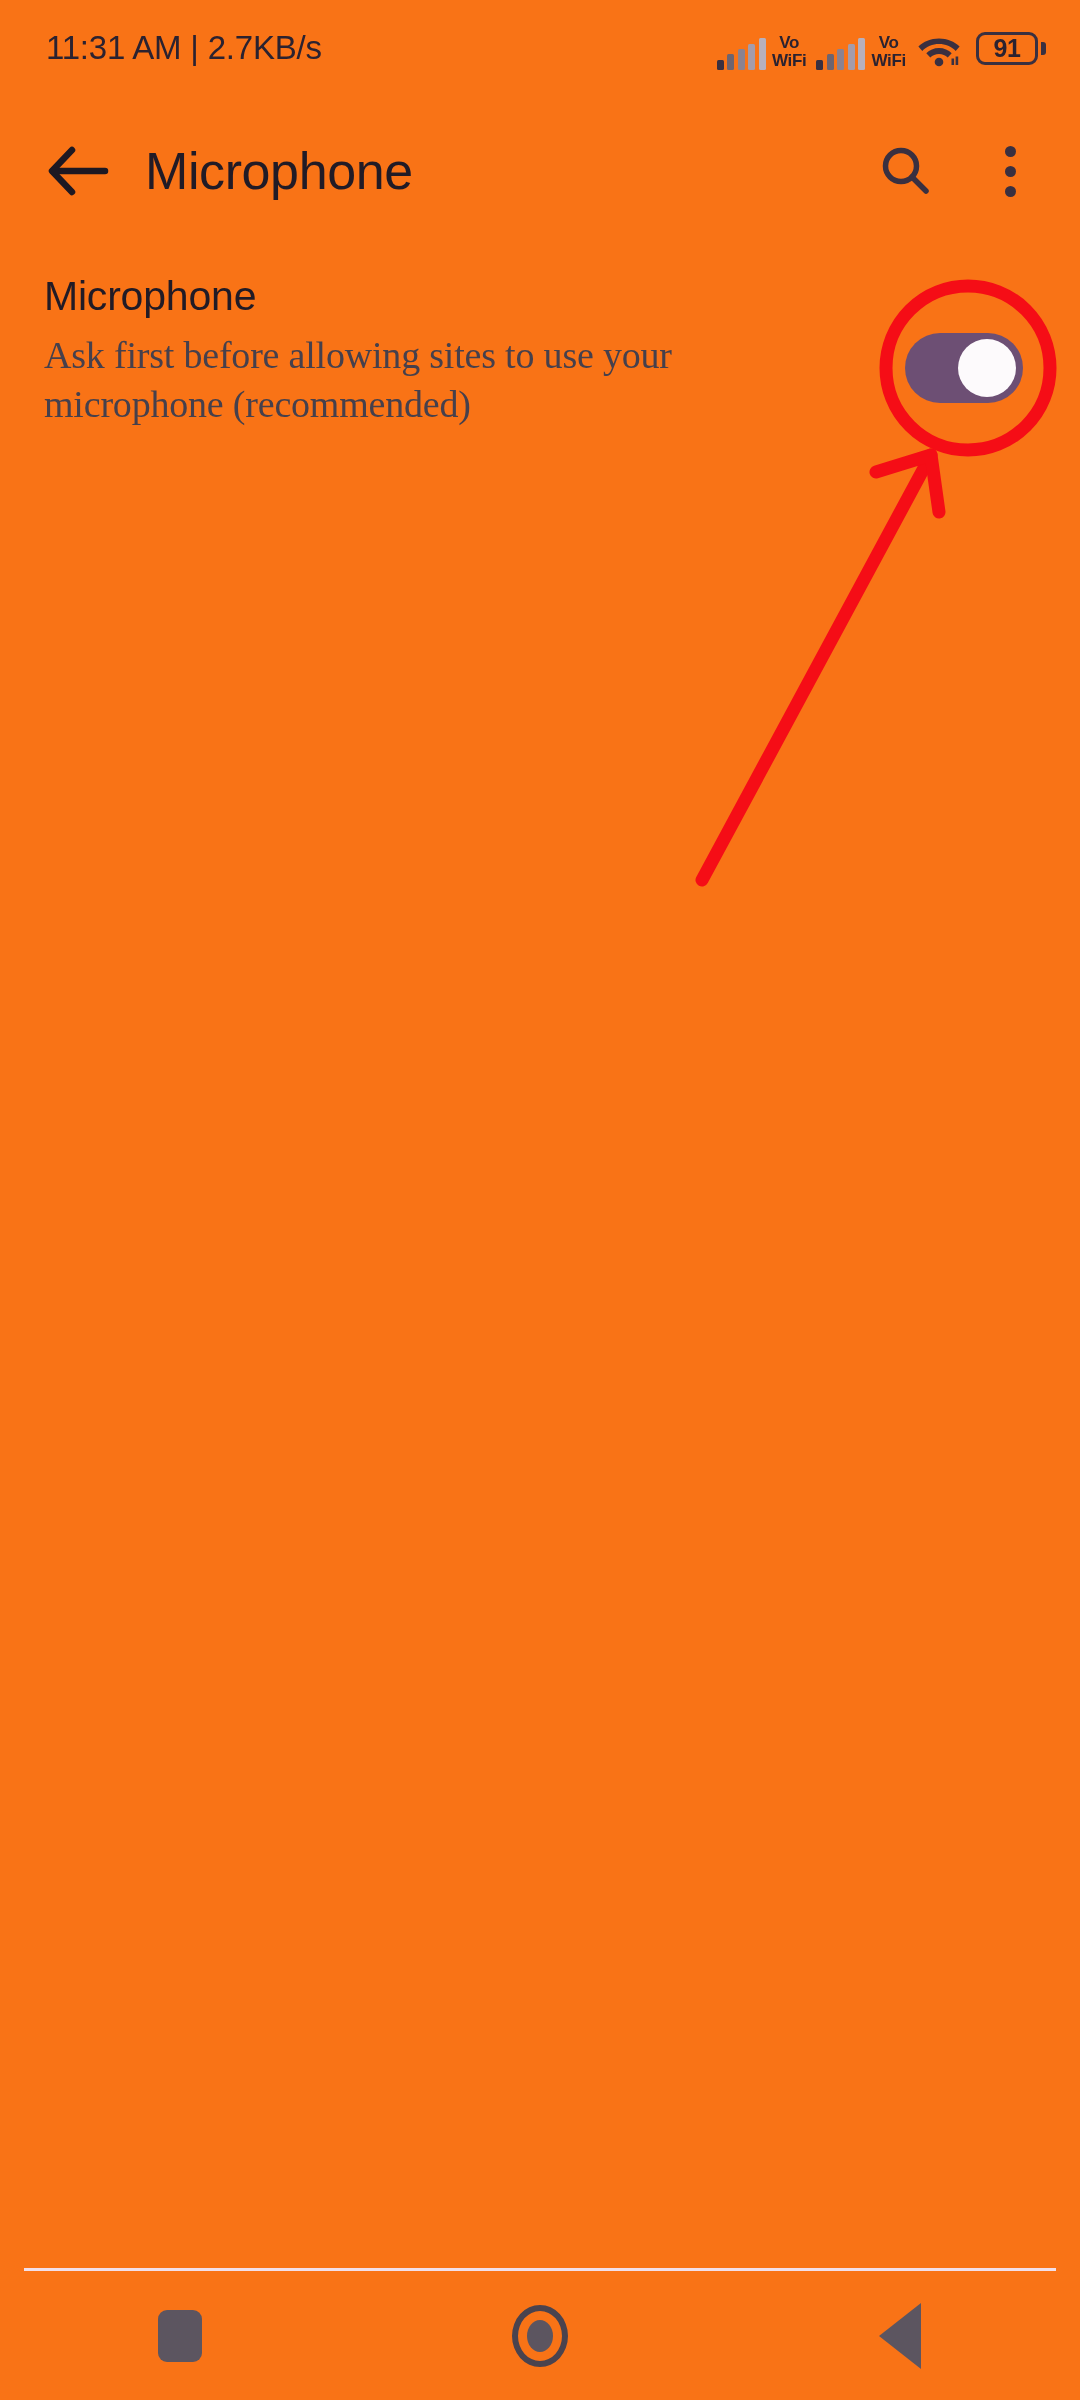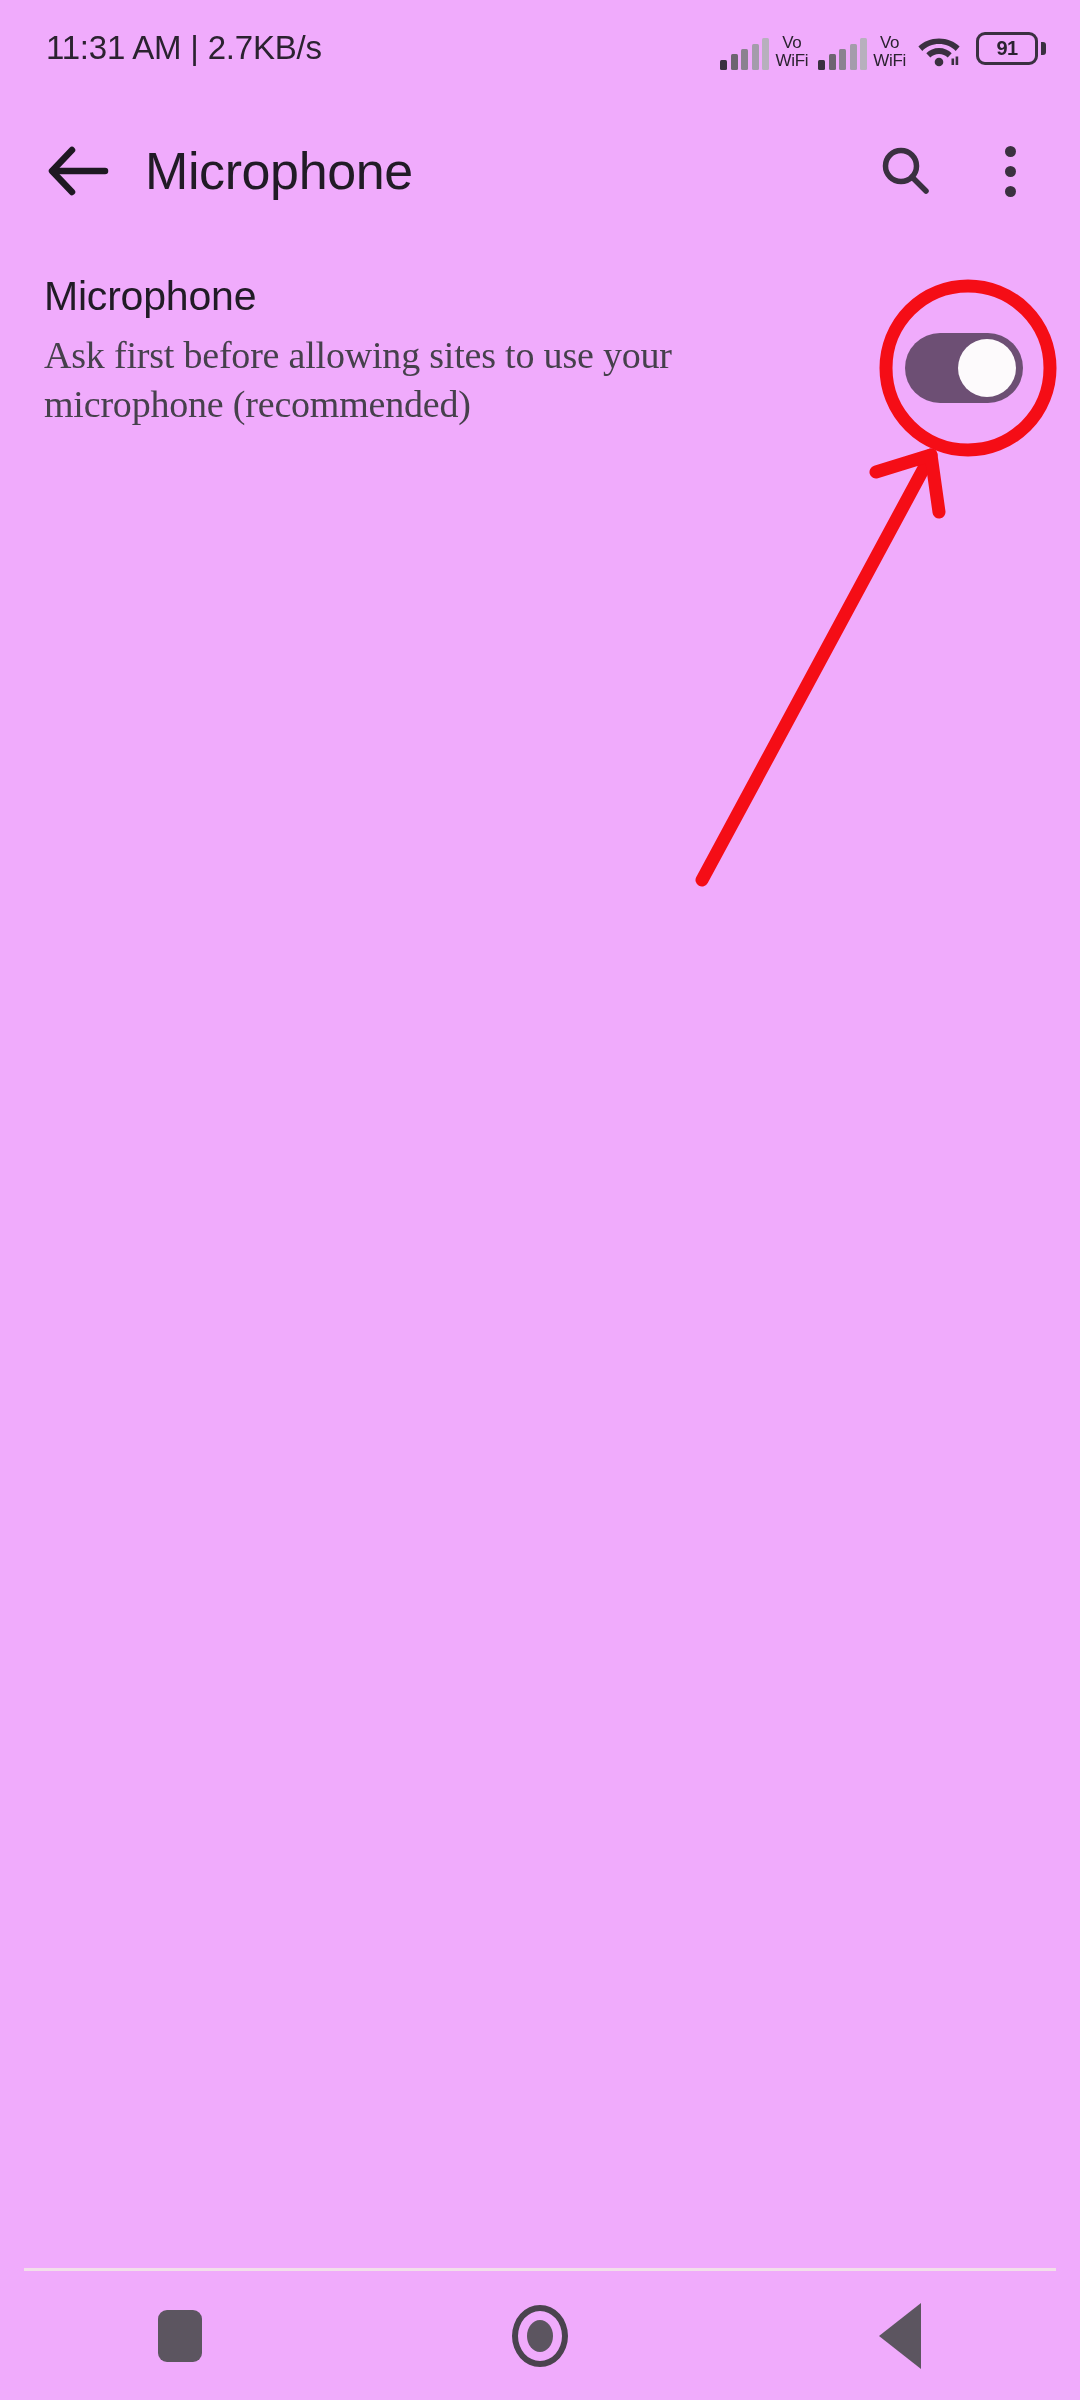--- a/index.html
+++ b/index.html
@@ -9,21 +9,21 @@
     height: 2400px;
     overflow: hidden;
     background: #fcf6fa;
     font-family: "Liberation Sans", sans-serif;
   }
 
   #phone {
     position: relative;
     width: 1080px;
     height: 2400px;
-    background: #f0abfc;
+    background: #f97316;
   }
 
   
   #status-bar {
     position: absolute;
     top: 0; left: 0;
     width: 1080px;
     height: 96px;
     display: flex;
     align-items: center;
@@ -71,21 +71,21 @@
   .bars i:nth-child(4) { height: 26px; background: #a49cab; }
   .bars i:nth-child(5) { height: 32px; background: #b7b0bd; }
 
   .vowifi {
     display: flex;
     flex-direction: column;
     align-items: center;
     justify-content: center;
     line-height: 1.02;
     font-size: 17px;
-    font-weight: 400;
+    font-weight: 700;
     color: #2b2230;
     letter-spacing: -0.3px;
     margin-bottom: 1px;
   }
 
   .wifi-icon { width: 46px; height: 38px; display:block; }
 
   .battery {
     display: flex;
     align-items: center;
@@ -95,21 +95,21 @@
     position: relative;
     width: 62px;
     height: 33px;
     border: 3px solid #3a3040;
     border-radius: 9px;
     display: flex;
     align-items: center;
     justify-content: center;
   }
   .battery-level {
-    font-size: 20px;
+    font-size: 25px;
     font-weight: 700;
     color: #2b2230;
     letter-spacing: -0.5px;
   }
   .battery-cap {
     width: 5px;
     height: 13px;
     background: #3a3040;
     border-radius: 0 3px 3px 0;
     margin-left: 3px;

